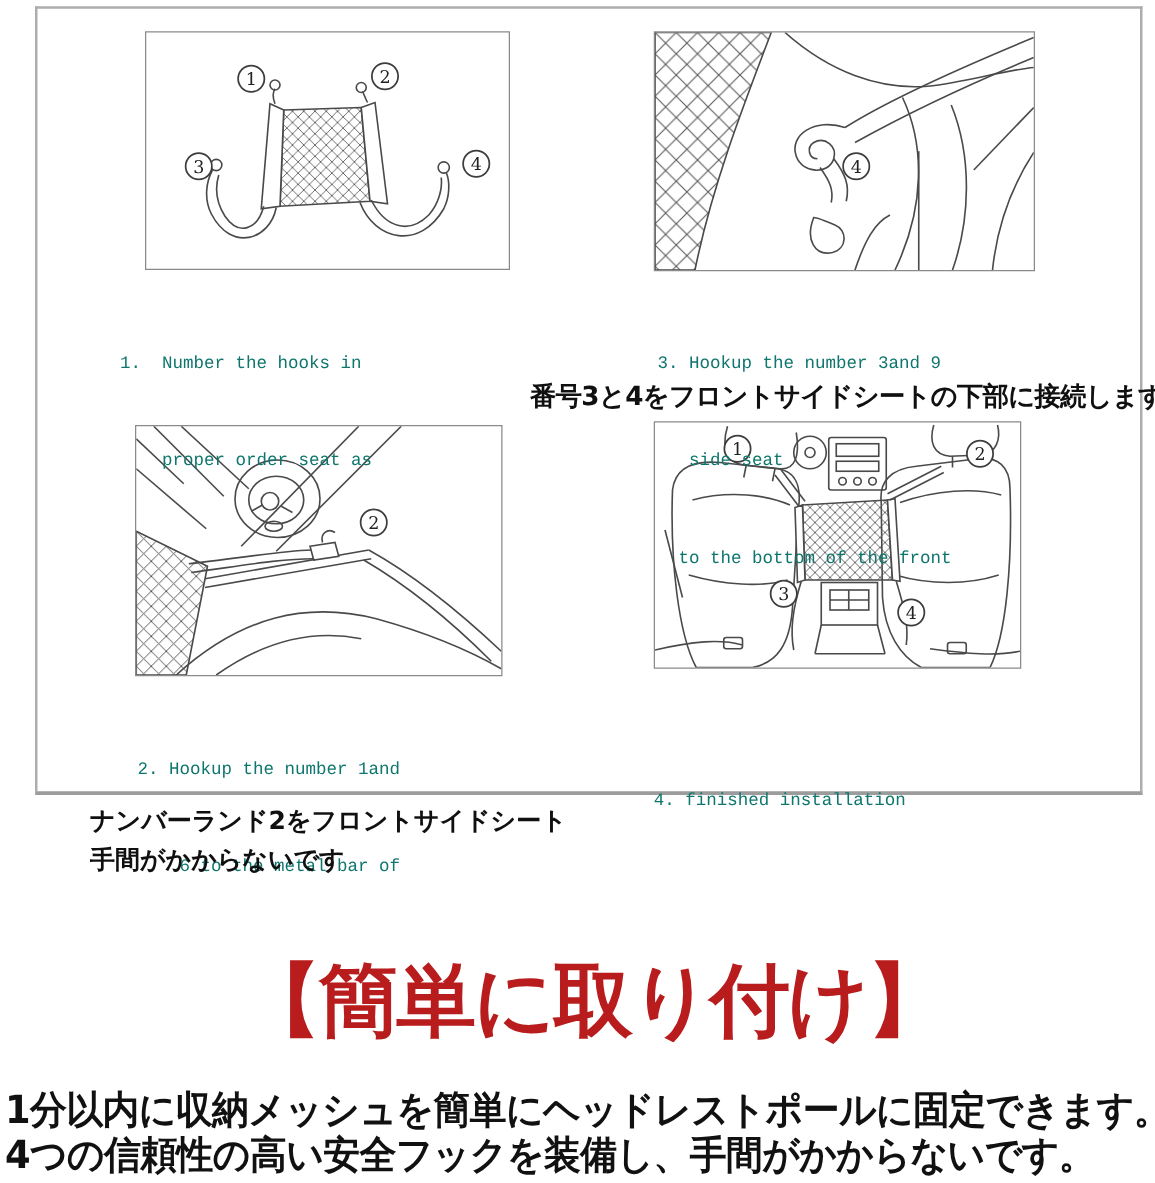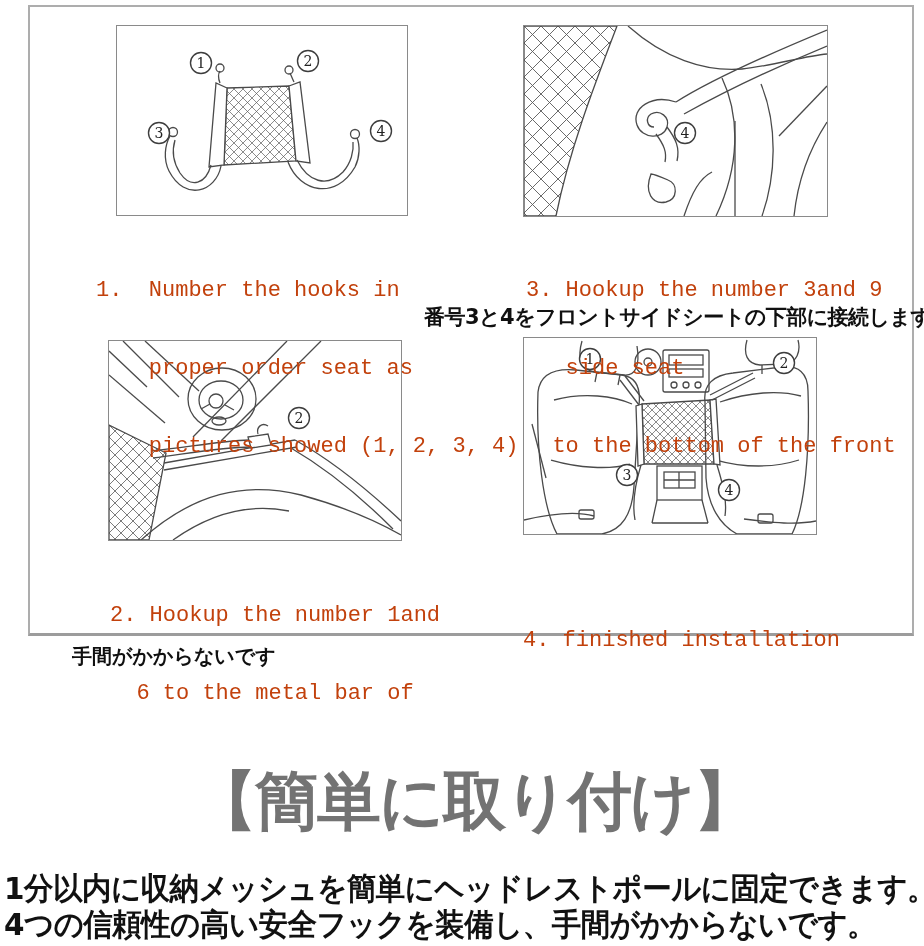--- a/index.html
+++ b/index.html
@@ -15,41 +15,41 @@
   .panel{
     position:absolute;border:1px solid #8a8a8a;background:#fff;box-sizing:content-box;
   }
   .panel svg{display:block;}
   .p1{left:86px;top:18px;width:290px;height:189px;}
   .p2{left:493px;top:18px;width:303px;height:190px;}
   .p3{left:78px;top:333px;width:292px;height:199px;}
   .p4{left:493px;top:330px;width:292px;height:196px;}
   .caption{
     position:absolute;font-family:"Liberation Mono","DejaVu Sans Mono",monospace;
-    font-size:22px;line-height:26px;color:#c2410c;white-space:pre;
+    font-size:14px;line-height:26px;color:#0f766e;white-space:pre;
   }
   .cap1{left:66px;top:219px;}
   .cap3{left:496px;top:219px;}
-  .cap2{left:80px;top:544px;}
+  .cap2{left:80px;top:544px;text-align:right;}
   .cap4{left:493px;top:569px;}
   .jp{
     font-family:"DejaVu Sans","Liberation Sans",sans-serif;
     font-weight:700;color:#101010;
   }
   .jp-step3{
     position:absolute;left:394px;top:296px;font-size:21px;
     letter-spacing:-0.5px;white-space:nowrap;
   }
   .jp-step2{
     position:absolute;left:72px;top:641px;font-size:20px;line-height:31px;white-space:nowrap;
   }
   .headline{
     position:absolute;left:193px;top:766px;font-size:64px;line-height:70px;
     font-family:"DejaVu Sans","Liberation Sans",sans-serif;
-    font-weight:900;letter-spacing:-2px;color:#737373;white-space:nowrap;
+    font-weight:900;letter-spacing:-2px;color:#b91c1c;white-space:nowrap;
   }
   .footer-body{
     position:absolute;left:4px;top:870px;font-size:31px;line-height:36px;
     font-family:"DejaVu Sans","Liberation Sans",sans-serif;
     font-weight:900;letter-spacing:-0.5px;color:#111;
     transform:scaleX(0.95);transform-origin:left top;white-space:nowrap;
   }
   .badge-text{
     font-family:"DejaVu Serif","Liberation Serif",serif;
     font-size:14px;fill:#222;
@@ -227,21 +227,20 @@
       <g>
         <circle cx="205" cy="152" r="10.5" fill="#fff" stroke="#3d3d3d" stroke-width="1.4"></circle>
         <text class="badge-text" x="205" y="152" dy=".36em" text-anchor="middle">4</text>
       </g>
     </svg>
   </div>
 
   <div class="caption cap1">
     <div>1.  Number the hooks in</div>
     <div>    proper order seat as</div>
-    <div>    pictures showed (1, 2, 3, 4)</div>
   </div>
 
   <div class="caption cap3">
     <div>3. Hookup the number 3and 9</div>
     <div>   side seat</div>
     <div>  to the bottom of the front</div>
   </div>
 
   <div class="jp jp-step3">番号3と4をフロントサイドシートの下部に接続します</div>
 
@@ -250,20 +249,21 @@
     <div>  6 to the metal bar of</div>
   </div>
 
   <div class="caption cap4">
     <div>4. finished installation</div>
   </div>
 
 </div>
 
 <div class="jp jp-step2">
+  <div>ナンバーランド2をフロントサイドシート</div>
   <div>手間がかからないです</div>
 </div>
 
 <div class="headline">【簡単に取り付け】</div>
 
 <div class="footer-body">
   <div>1分以内に収納メッシュを簡単にヘッドレストポールに固定できます。</div>
   <div>4つの信頼性の高い安全フックを装備し、手間がかからないです。</div>
 </div>
 

